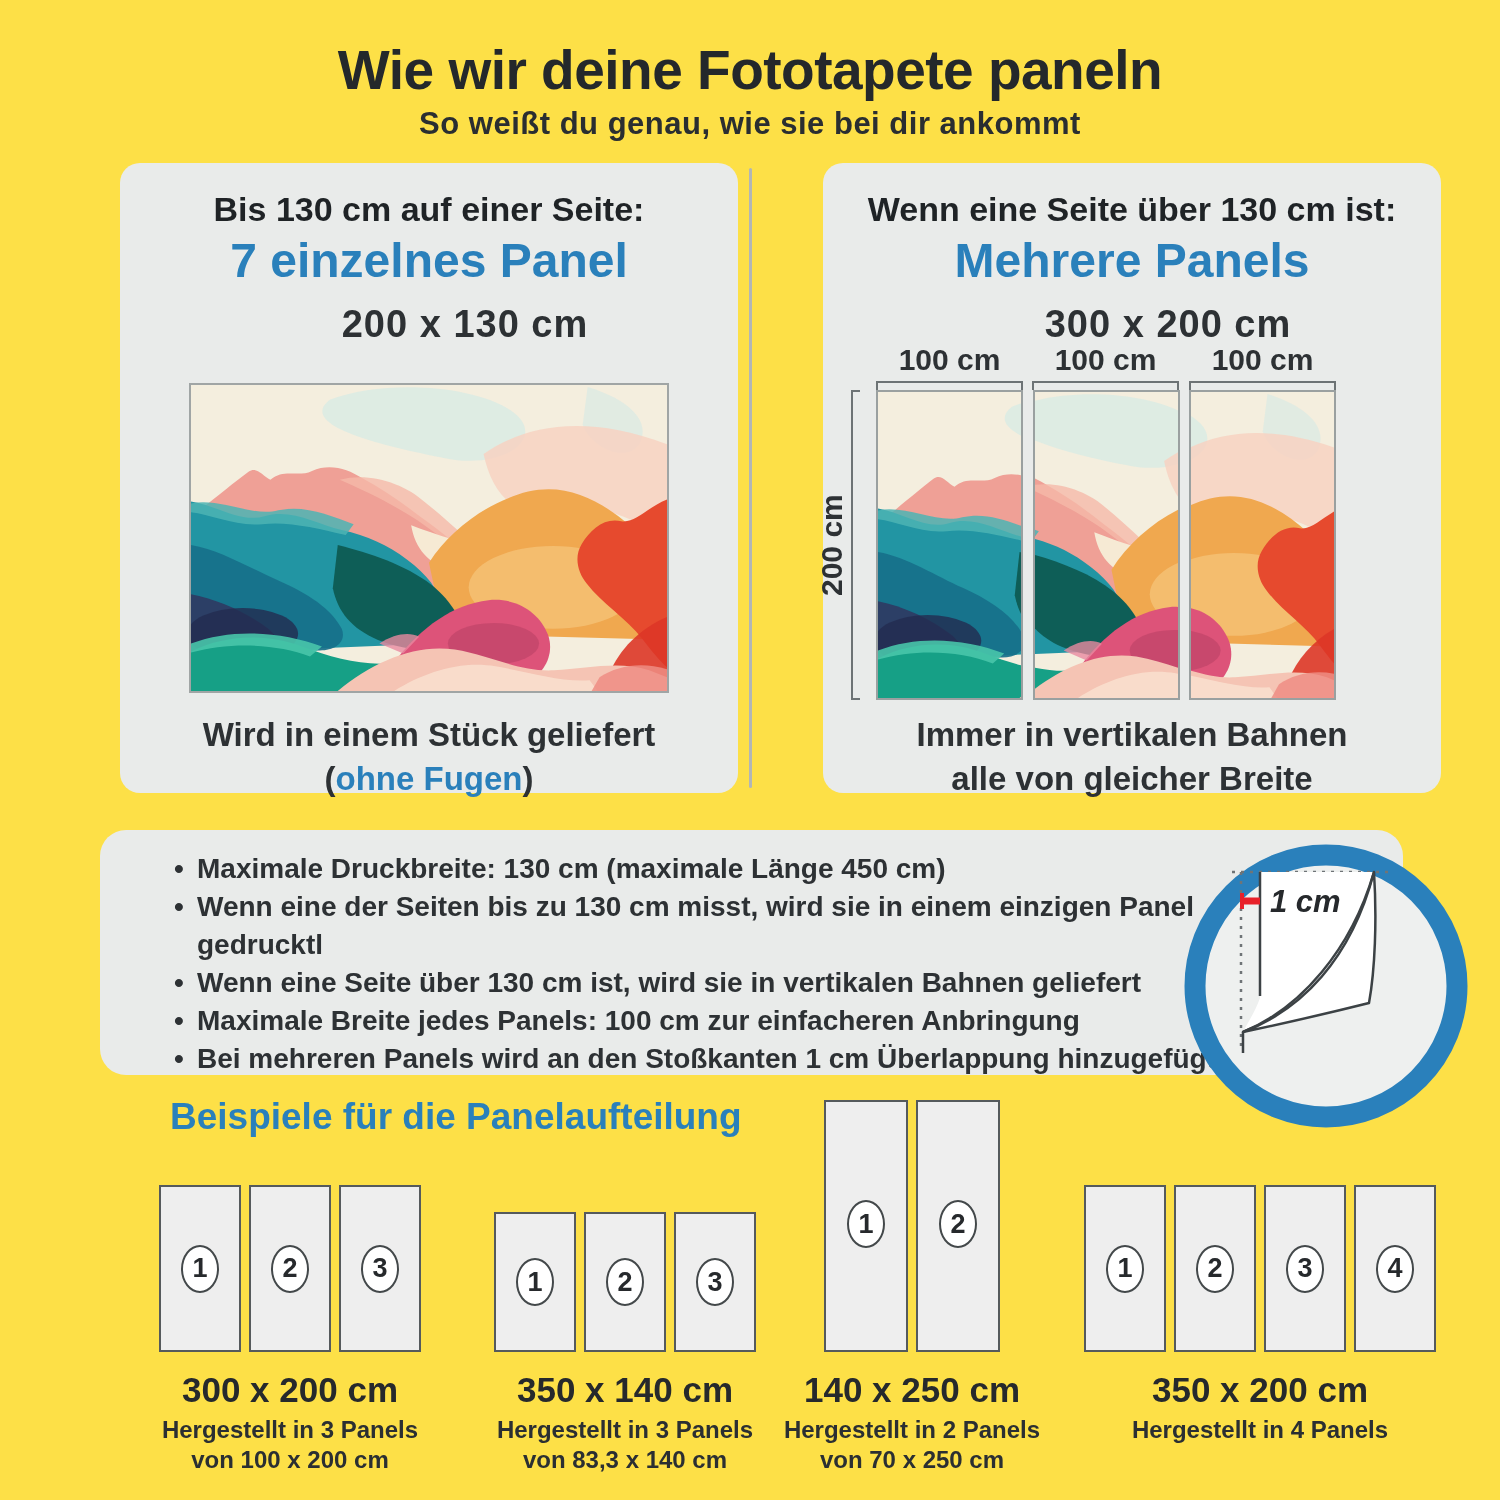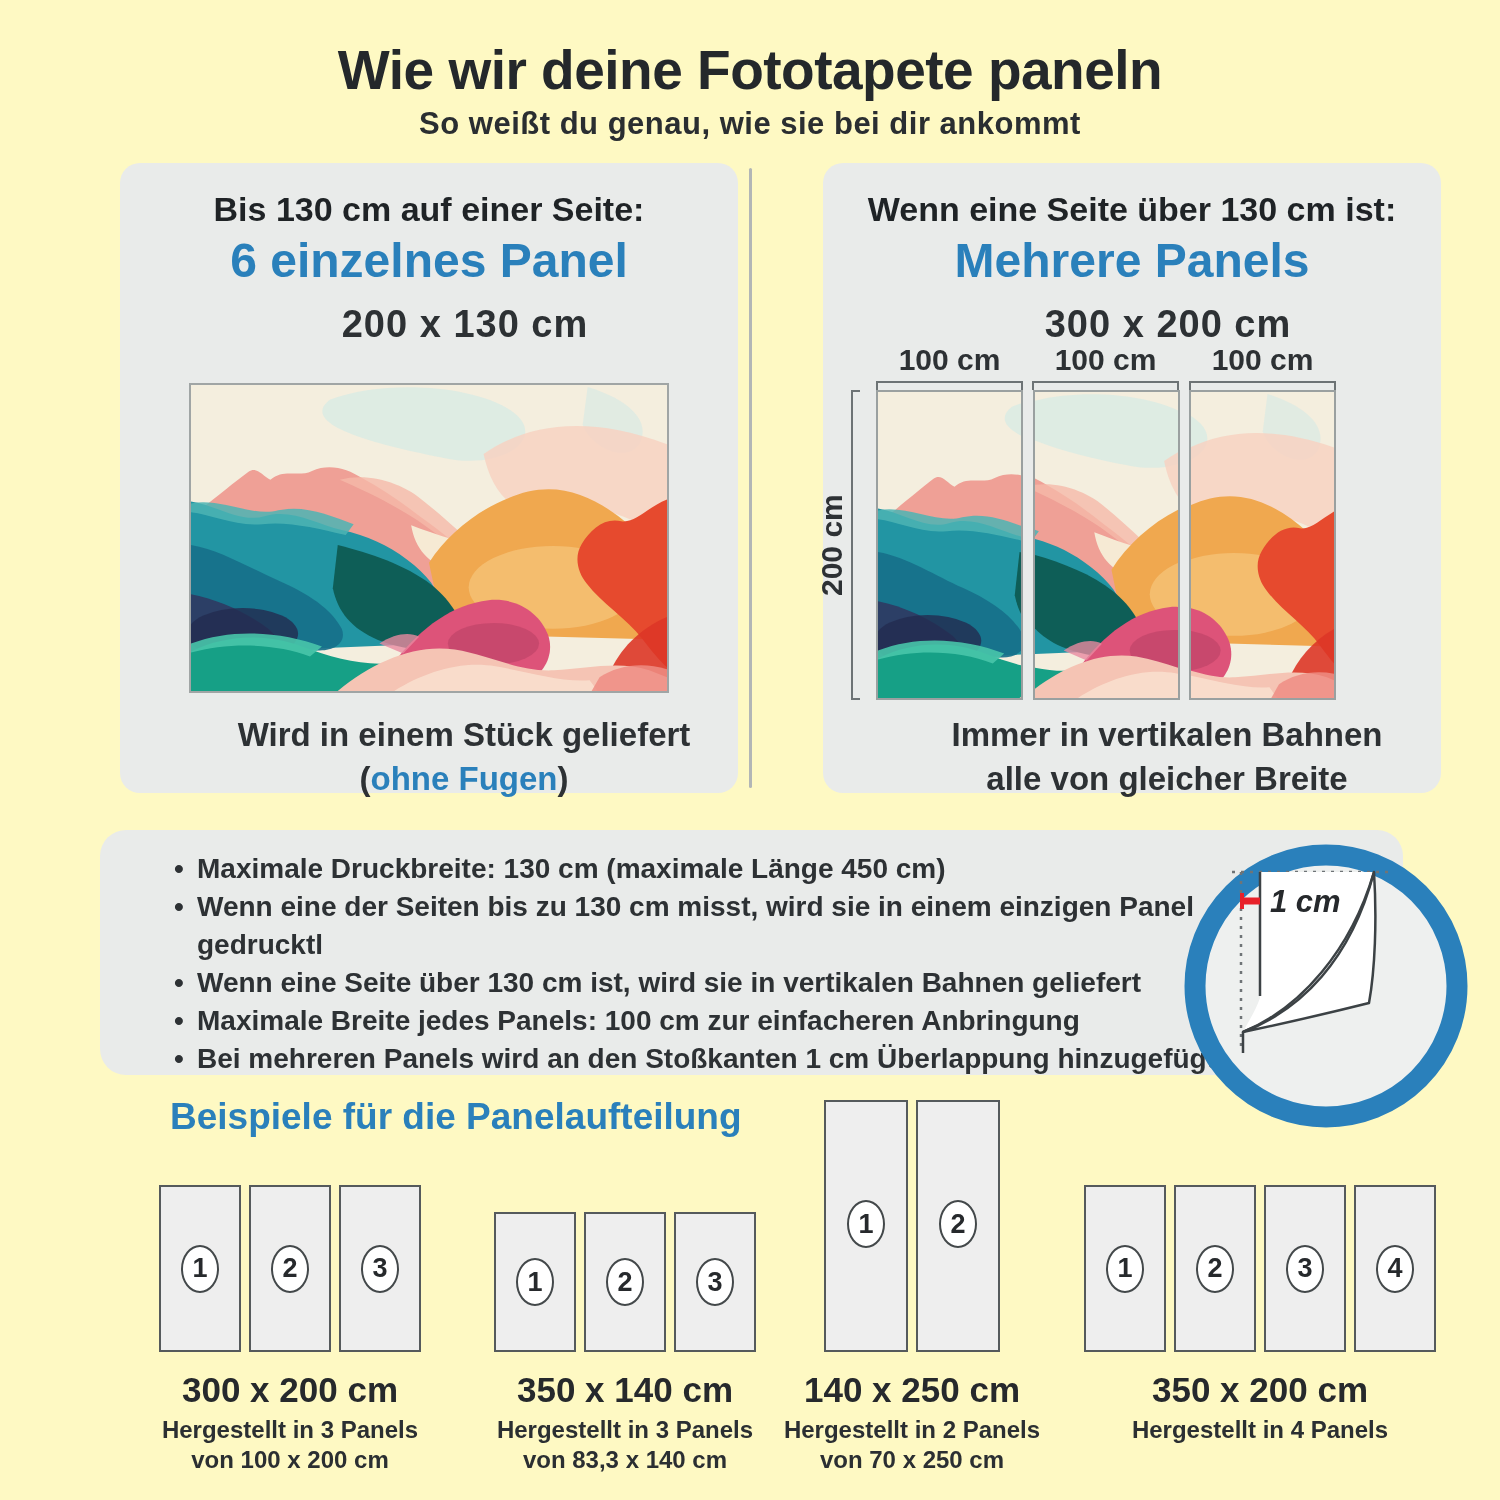--- a/index.html
+++ b/index.html
@@ -1,18 +1,18 @@
 <!DOCTYPE html>
 <html lang="de"><head>
 <meta charset="utf-8">
 <style>
   html,body{margin:0;padding:0;background:#ffffff;}
   .page{
     position:relative;width:1500px;height:1500px;overflow:hidden;
-    font-family:"Liberation Sans","DejaVu Sans",sans-serif;color:#26292c;background:#fef9c3;
+    font-family:"Liberation Sans","DejaVu Sans",sans-serif;color:#26292c;background:#fde047;
   }
   .title{position:absolute;top:38px;left:0;width:100%;text-align:center;
     font-size:55px;font-weight:800;letter-spacing:-0.5px;color:#24282b;}
   .subtitle{position:absolute;top:106px;left:0;width:100%;text-align:center;
     font-size:31px;font-weight:700;color:#2a2e31;letter-spacing:0.5px;}
 
   
   .card{position:absolute;top:163px;width:618px;height:630px;background:#e9ebea;border-radius:20px;}
   .card-left{left:120px;}
   .card-right{left:823px;}
@@ -23,21 +23,21 @@
   .card-highlight{position:absolute;top:70px;left:0;width:100%;text-align:center;
     font-size:48px;font-weight:800;color:#2a80bb;}
   .card-size{position:absolute;top:140px;left:0;width:100%;text-align:center;
     font-size:38px;font-weight:800;color:#2d3134;letter-spacing:1px;padding-left:36px;}
 
   .art-frame{position:absolute;top:220px;left:69px;width:480px;height:310px;
     border:2px solid #a0a5a5;box-sizing:border-box;background:#f4eede;}
   .art-frame svg{display:block;width:100%;height:100%;}
 
   .card-caption{position:absolute;top:550px;left:0;width:100%;text-align:center;
-    font-size:33px;font-weight:600;color:#2d3134;line-height:44px;margin-left:35px;}
+    font-size:33px;font-weight:600;color:#2d3134;line-height:44px;}
   .blue-bold{color:#2a80bb;font-weight:800;}
 
   
   .dim-label{position:absolute;top:180px;width:147px;text-align:center;
     font-size:30px;font-weight:700;color:#2d3134;}
   .h-bracket{position:absolute;top:218px;width:147px;height:9px;box-sizing:border-box;
     border-top:2.5px solid #6d7375;border-left:2.5px solid #6d7375;border-right:2.5px solid #6d7375;}
   .v-bracket{position:absolute;left:28px;top:227px;width:9px;height:310px;box-sizing:border-box;
     border-left:2.5px solid #6d7375;border-top:2.5px solid #6d7375;border-bottom:2.5px solid #6d7375;}
   .v-label{position:absolute;left:-8px;top:227px;height:310px;width:34px;
@@ -123,21 +123,21 @@
   </defs>
 </svg>
 
 <div class="page">
 
   <div class="title">Wie wir deine Fototapete paneln</div>
   <div class="subtitle">So weißt du genau, wie sie bei dir ankommt</div>
 
   <section class="card card-left">
     <div class="card-heading">Bis 130 cm auf einer Seite:</div>
-    <div class="card-highlight">6 einzelnes Panel</div>
+    <div class="card-highlight">7 einzelnes Panel</div>
     <div class="card-size">200 x 130 cm</div>
     <div class="art-frame">
       <svg viewBox="0 0 480 310" preserveAspectRatio="none">
           <use href="#artwork"></use>
         </svg>
     </div>
     <div class="card-caption">
       <span>Wird in einem Stück geliefert</span><br>
       <span>(</span><span class="blue-bold">ohne Fugen</span><span>)</span>
     </div>

